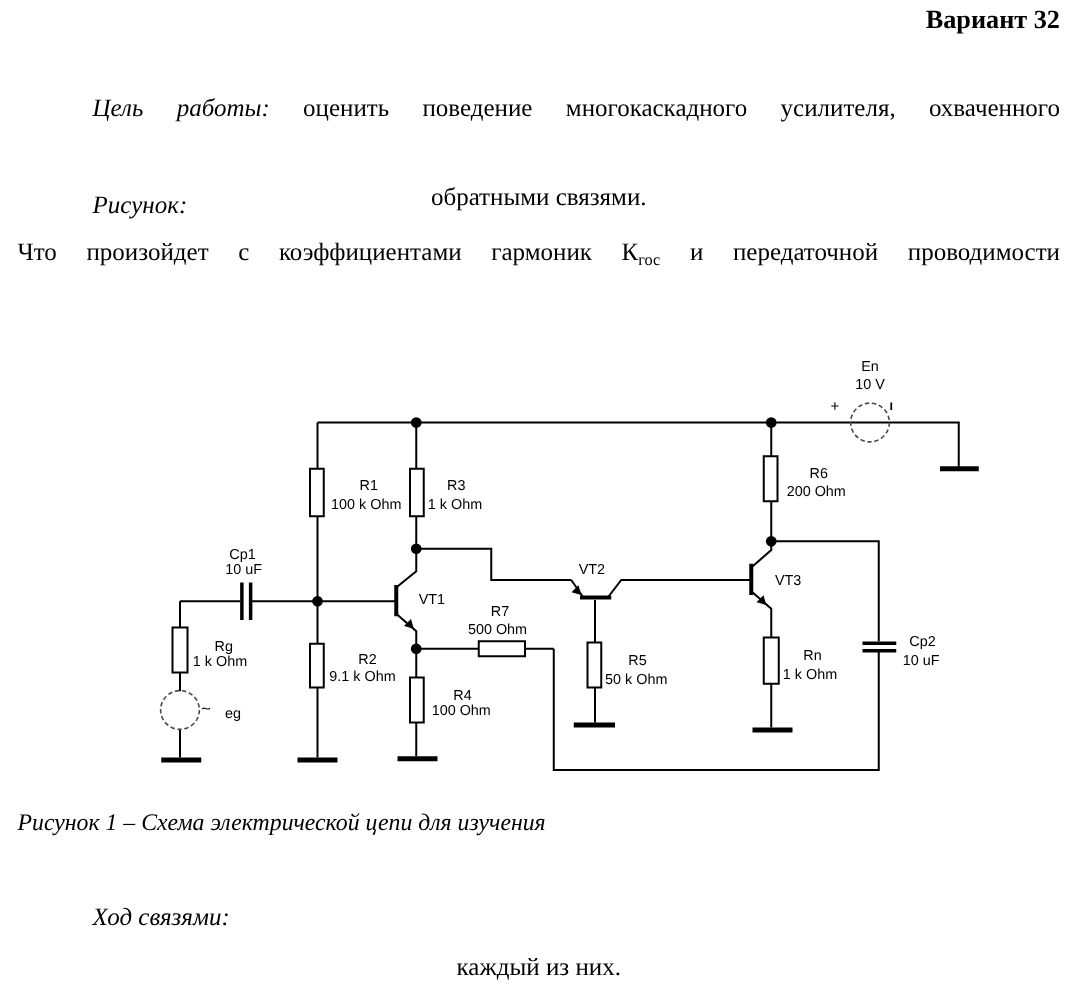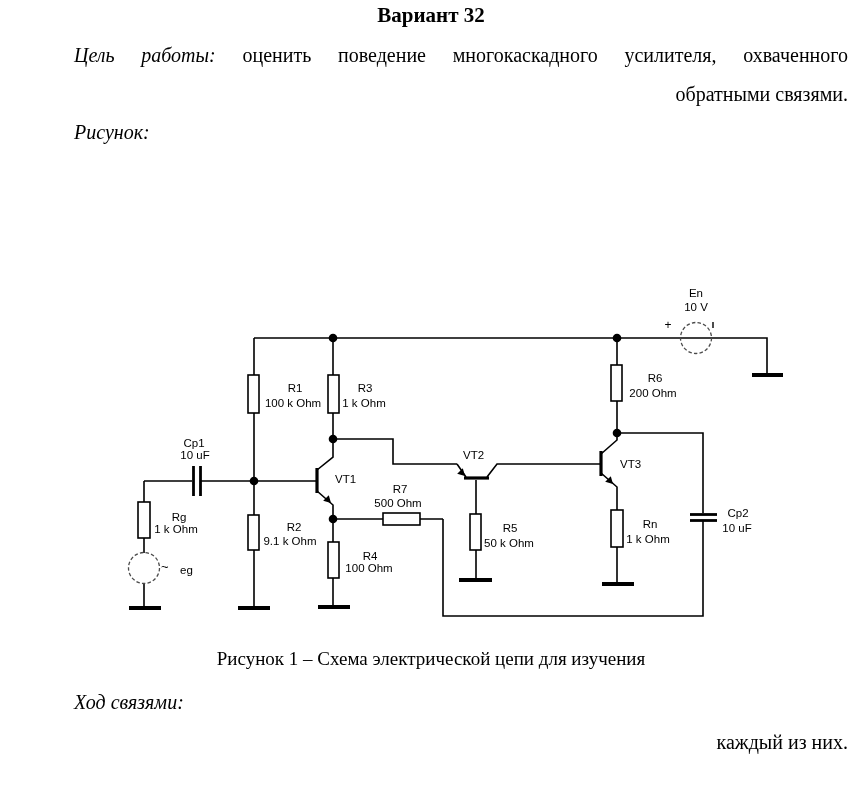--- a/index.html
+++ b/index.html
@@ -1,48 +1,49 @@
 <!DOCTYPE html>
 <html><head>
 <meta charset="utf-8">
 <style>
   html,body{margin:0;padding:0;}
   body{
     width:862px;height:797px;background:#ffffff;overflow:hidden;position:relative;
     font-family:"Liberation Serif", serif;color:#000;
   }
   .block{position:absolute;left:14px;width:834px;}
-  .doc-line{font-size:20px;line-height:38.5px;}
+  .doc-line{font-size:20px;line-height:38.5px;margin-top:32px;}
   .jfull{text-align:justify;text-align-last:justify;}
-  .lleft{text-align:right;}
+  .lleft{text-align:center;}
   .indent{text-indent:60px;}
   .it{font-style:italic;}
-  .page-title{position:absolute;left:14px;width:834px;top:0;text-align:center;
+  .page-title{position:absolute;left:14px;width:834px;top:0;text-align:right;
     font-weight:bold;font-size:21px;line-height:30px;}
   sub.k{font-size:13px;vertical-align:-4px;line-height:0;}
-  .caption{position:absolute;left:14px;width:834px;top:645px;text-align:center;
-    font-size:19px;line-height:28px;}
+  .caption{position:absolute;left:14px;width:834px;top:645px;text-align:left;
+    font-style:italic;font-size:19px;line-height:28px;}
   svg.figure{position:absolute;left:0;top:280px;}
   svg text{font-family:"Liberation Sans", sans-serif;font-size:11.5px;fill:#000;}
   svg text.tl{text-anchor:start;}
   svg text.tm{text-anchor:middle;}
 </style>
 </head>
 <body>
 
 <div class="page-title">Вариант 32</div>
 
 <div class="block" style="top:36px">
   <div class="doc-line jfull indent"><span class="it">Цель работы:</span><span> оценить поведение многокаскадного усилителя, охваченного</span></div>
   <div class="doc-line lleft">обратными связями.</div>
 </div>
 
 <div class="block doc-line it indent" style="top:113px">Рисунок:</div>
 
 <div class="block" style="top:151px">
+  <div class="doc-line jfull"><span>Что произойдет с коэффициентами гармоник К</span><sub class="k">гос</sub><span> и передаточной проводимости</span></div>
 </div>
 
 <svg class="figure" width="862" height="360" viewBox="0 0 862 360">
 
   <path fill="none" stroke="#000" stroke-width="1.6" d="
     M254 58 H767 V95
     M254 58 V95 M254 133 V201
     M333 58 V95 M333 133 V159
     M144 201 H192 M201 201 H316
     M144 201 V222 M144 258 V273 M144 303 V326

